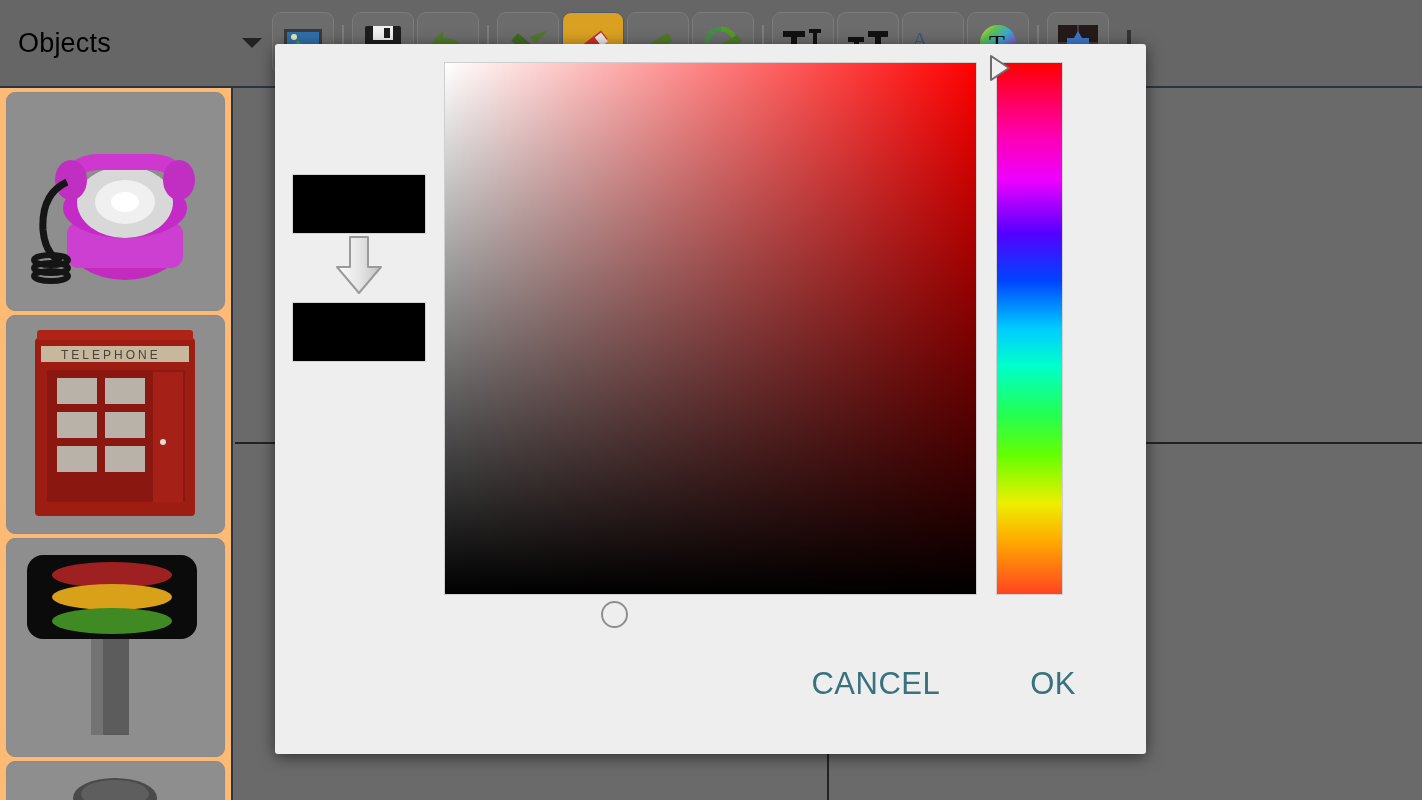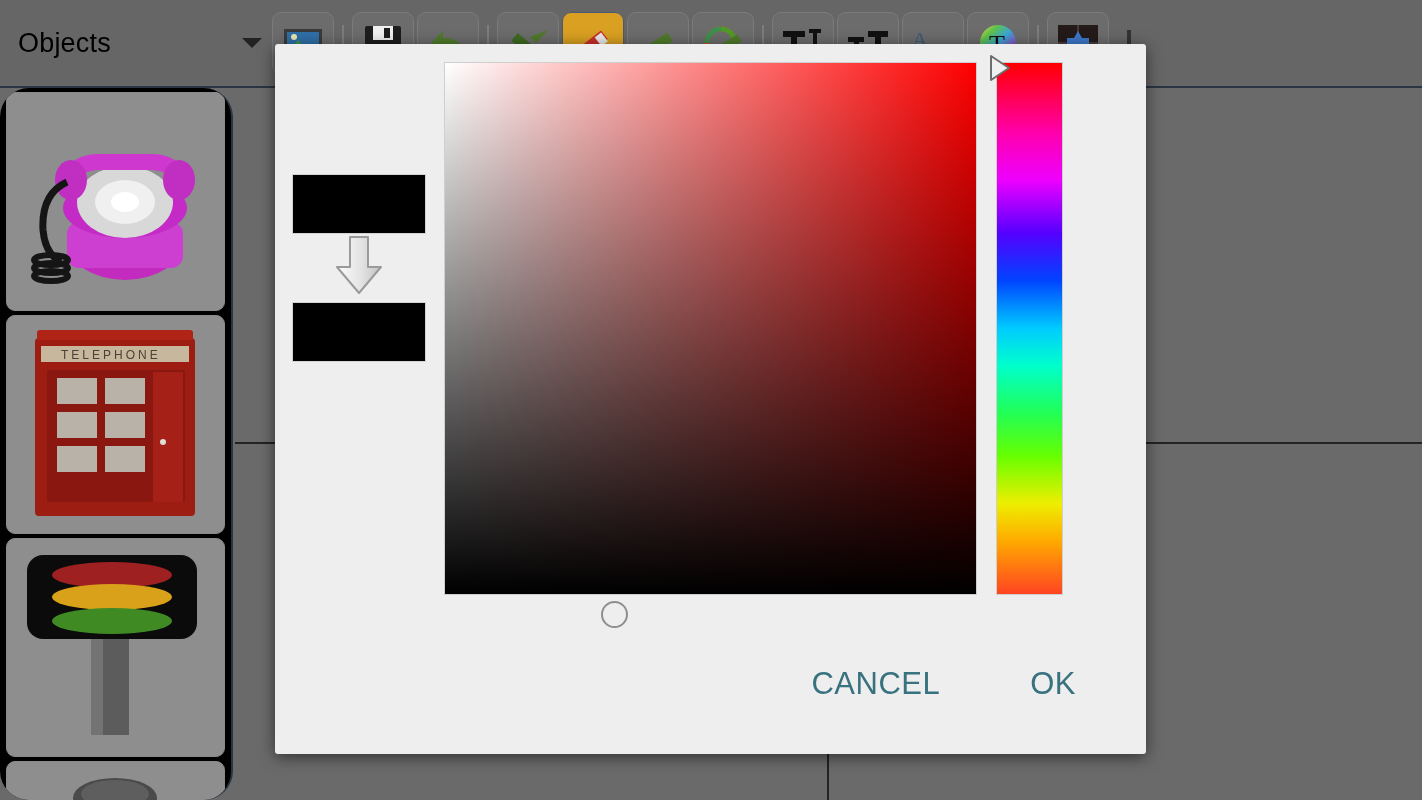--- a/index.html
+++ b/index.html
@@ -65,25 +65,24 @@
     margin: 0 5px;
     flex: 0 0 auto;
   }
   .icon-glyph { display:block; }
 
   
   .sidebar {
     position: absolute;
     left: 0; top: 88px;
     width: 233px; height: 712px;
-    background: #000000;
+    background: #fdba74;
     border-right: 2px solid #2b3442;
     padding: 4px 6px;
     overflow: hidden;
-    border-radius: 29px;
   }
   .thumb {
     width: 219px; height: 219px;
     margin: 0 0 4px 0;
     border-radius: 9px;
     border: 1px solid #8a8a8a;
     background: #8e8e8e;
     position: relative;
     overflow: hidden;
   }

